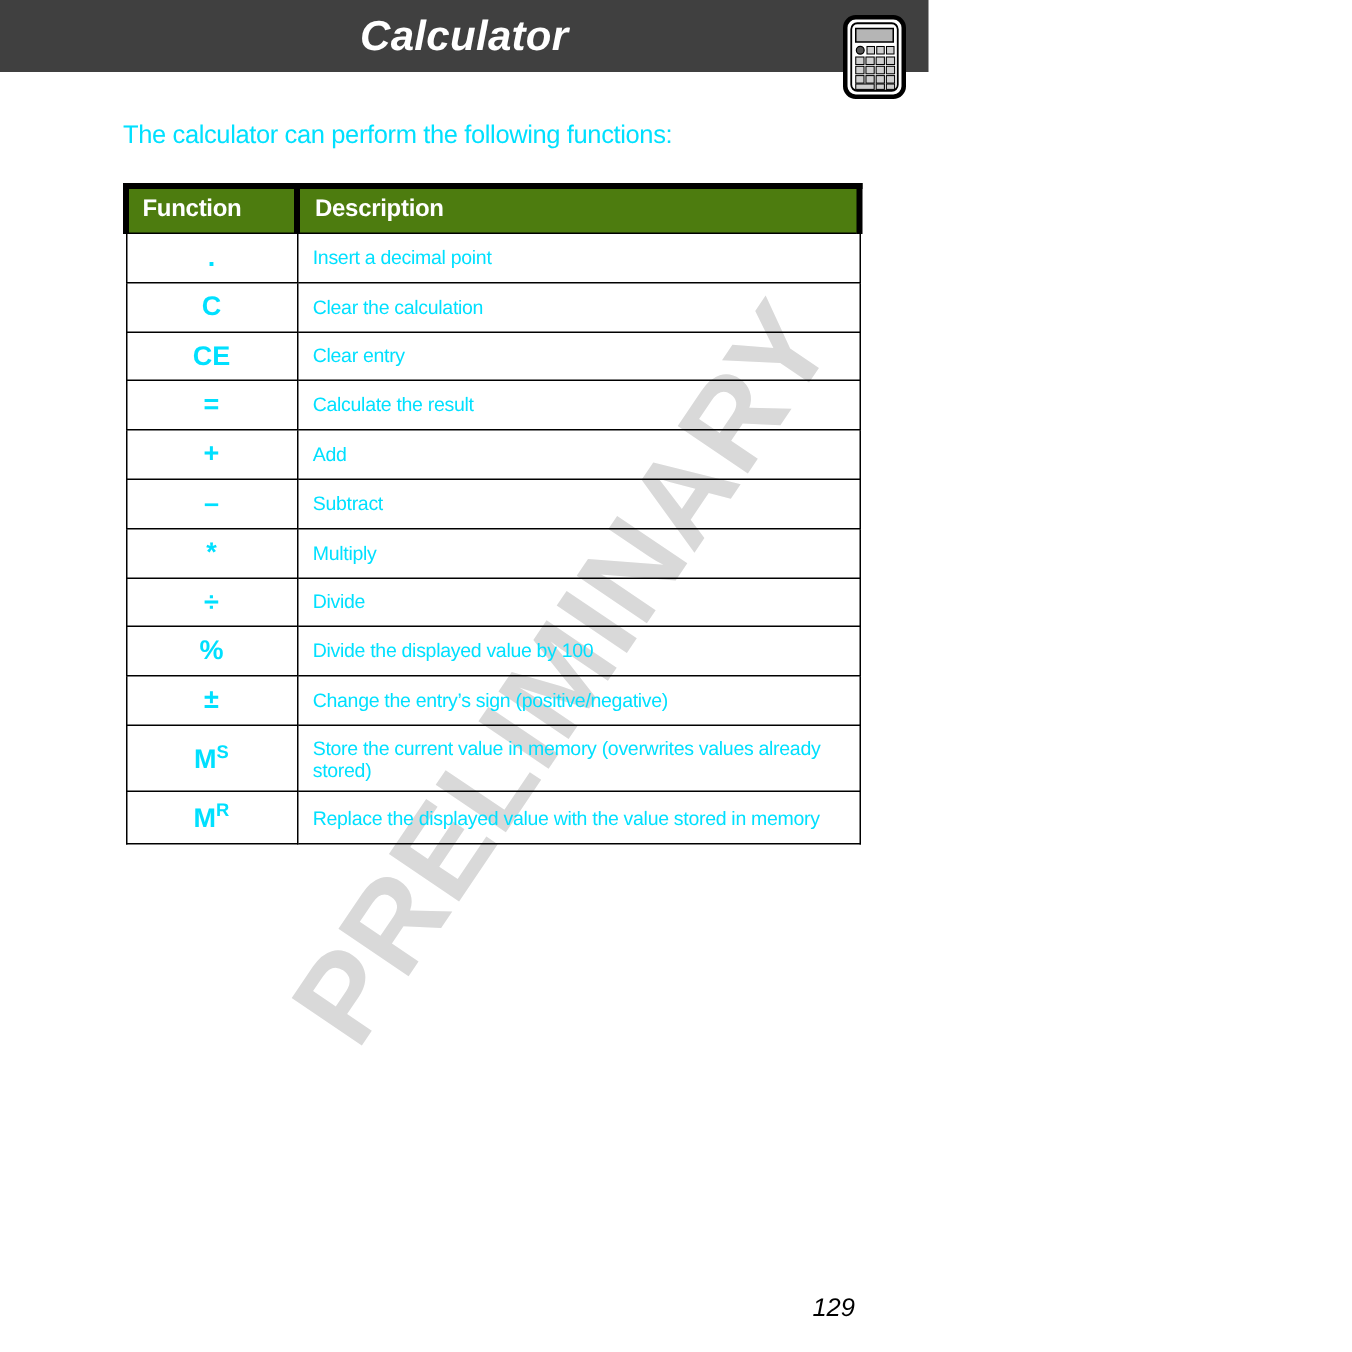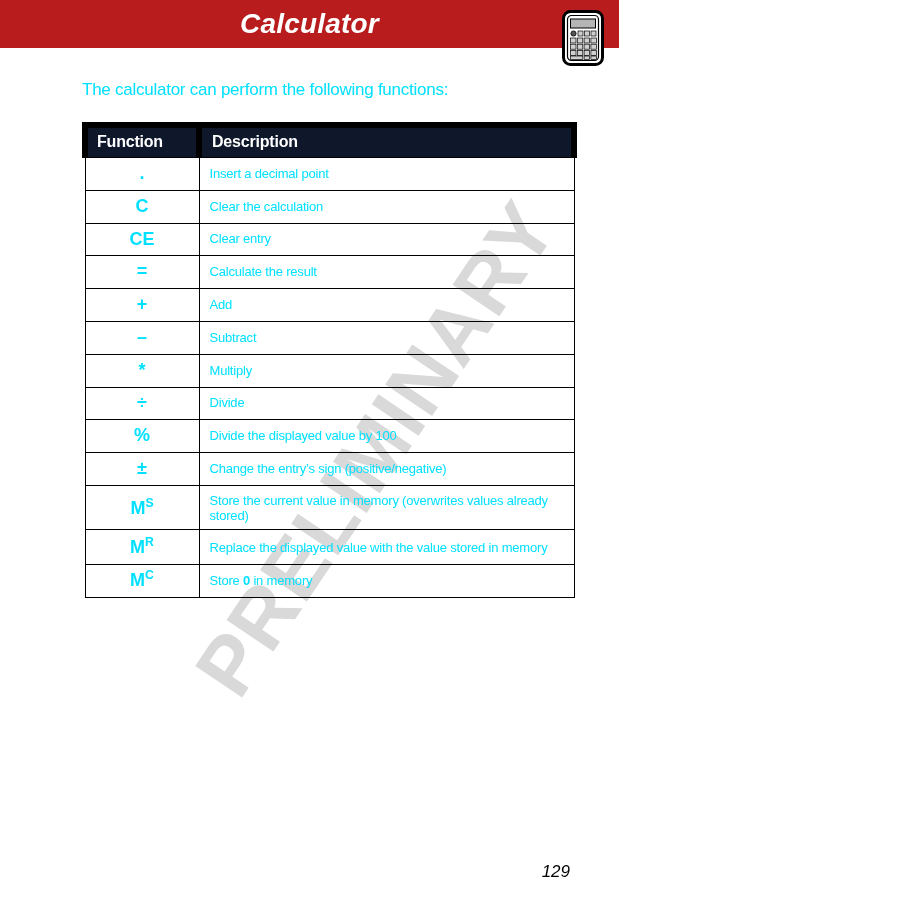--- a/index.html
+++ b/index.html
@@ -16,21 +16,21 @@
     -webkit-font-smoothing: antialiased;
   }
 
   
   #header-bar {
     position: absolute;
     left: 0;
     top: 0;
     width: 619px;
     height: 48px;
-    background: #b91c1c;
+    background: #404040;
   }
   #page-title {
     position: absolute;
     left: 0;
     top: 0;
     width: 619px;
     height: 48px;
     line-height: 48px;
     text-align: center;
     color: #ffffff;
@@ -89,27 +89,27 @@
     width: 489px;
     border-collapse: collapse;
     table-layout: fixed;
     z-index: 10;
     background: transparent;
   }
   #function-table col.col-fn { width: 114px; }
   #function-table col.col-desc { width: 375px; }
 
   #function-table th {
-    background: #0f172a;
+    background: #4d7c0f;
     color: #ffffff;
     font-weight: bold;
     font-size: 16px;
     text-align: left;
     padding: 3px 0 4px 8px;
-    border: 6px solid #000000;
+    border: 4px solid #000000;
     border-bottom: 1px solid #000000;
     height: 22px;
     font-family: "Liberation Sans", sans-serif;
     letter-spacing: -0.2px;
   }
   #function-table th.th-fn { padding-left: 9px; }
   #function-table th.th-desc { padding-left: 10px; }
 
   #function-table td {
     border: 1px solid #000000;
@@ -254,20 +254,16 @@
         <td class="desc-cell">Change the entry’s sign (positive/negative)</td>
       </tr>
       <tr class="row-tall">
         <td class="fn-cell">M<sup>S</sup></td>
         <td class="desc-cell">Store the current value in memory (overwrites values already stored)</td>
       </tr>
       <tr class="row-tall">
         <td class="fn-cell">M<sup>R</sup></td>
         <td class="desc-cell">Replace the displayed value with the value stored in memory</td>
       </tr>
-      <tr>
-        <td class="fn-cell">M<sup>C</sup></td>
-        <td class="desc-cell">Store <b>0</b> in memory</td>
-      </tr>
     </tbody>
 </table>
 
 <div id="page-number">129</div>
 
 </body></html>

